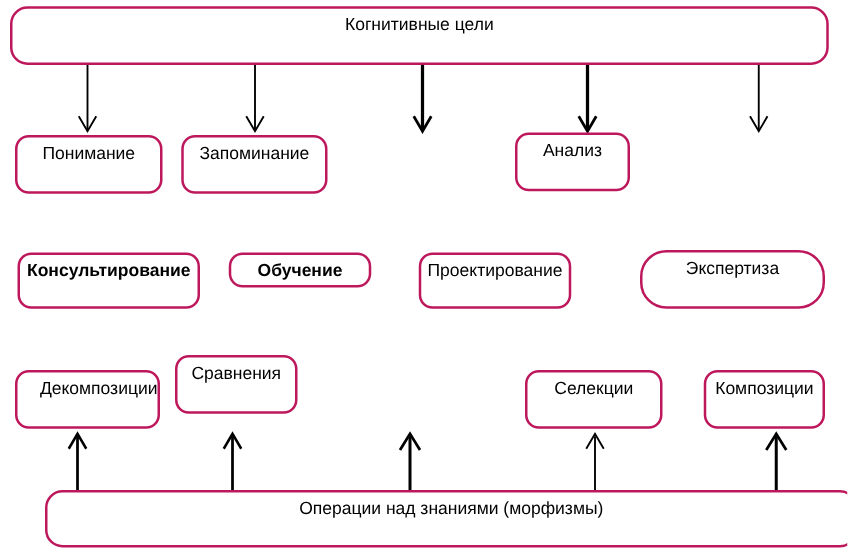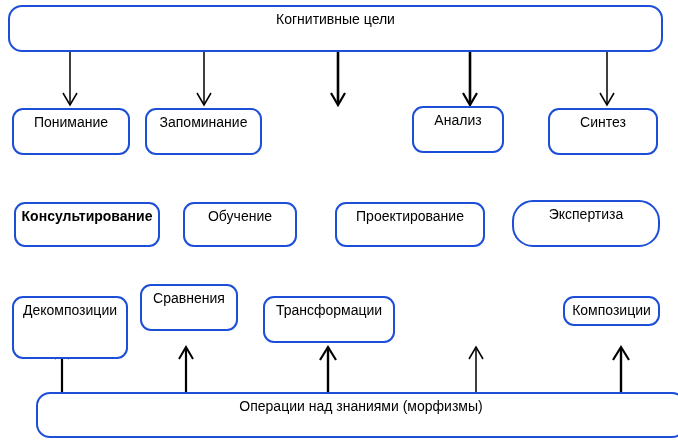--- a/index.html
+++ b/index.html
@@ -11,21 +11,21 @@
   .canvas {
     position: relative;
     width: 678px;
     height: 444px;
     background: #ffffff;
     overflow: hidden;
   }
   .box {
     position: absolute;
     box-sizing: border-box;
-    border: 2px solid #1d4ed8;
+    border: 2px solid #be185d;
     border-radius: 11px;
     background: #ffffff;
     display: flex;
     justify-content: center;
     align-items: flex-start;
   }
   .box.wide { border-radius: 14px; }
   .box-label {
     font-size: 14px;
     line-height: 16px;
@@ -100,47 +100,44 @@
 
   <div class="box" style="left:145px; top:108px; width:117px; height:47px;">
     <span class="box-label">Запоминание</span>
   </div>
   <div class="box" style="left:12px; top:108px; width:118px; height:47px;">
     <span class="box-label">Понимание</span>
   </div>
   <div class="box" style="left:412px; top:106px; width:92px; height:47px;">
     <span class="box-label">Анализ</span>
   </div>
-  <div class="box" style="left:548px; top:108px; width:110px; height:47px;">
-    <span class="box-label">Синтез</span>
-  </div>
 
   <div class="box" style="left:14px; top:202px; width:146px; height:45px;font-weight:bold;">
     <span class="box-label">Консультирование</span>
   </div>
-  <div class="box" style="left:183px; top:202px; width:114px; height:45px;">
+  <div class="box" style="left:183px; top:202px; width:114px; height:28px;font-weight:bold;">
     <span class="box-label">Обучение</span>
   </div>
-  <div class="box" style="left:335px; top:202px; width:150px; height:45px;">
+  <div class="box" style="left:335px; top:202px; width:122px; height:45px;">
     <span class="box-label">Проектирование</span>
   </div>
   <div class="box" style="left:512px; top:200px; width:148px; height:47px;border-radius:21px;">
     <span class="box-label">Экспертиза</span>
   </div>
 
-  <div class="box" style="left:12px; top:296px; width:116px; height:63px;">
+  <div class="box" style="left:12px; top:296px; width:116px; height:47px;justify-content:flex-end;">
     <span class="box-label">Декомпозиции</span>
   </div>
   <div class="box" style="left:140px; top:284px; width:98px; height:47px;">
     <span class="box-label">Сравнения</span>
   </div>
-  <div class="box" style="left:263px; top:296px; width:132px; height:47px;">
-    <span class="box-label">Трансформации</span>
+  <div class="box" style="left:420px; top:296px; width:110px; height:47px;">
+    <span class="box-label">Селекции</span>
   </div>
-  <div class="box" style="left:563px; top:296px; width:97px; height:30px;">
+  <div class="box" style="left:563px; top:296px; width:97px; height:47px;">
     <span class="box-label">Композиции</span>
   </div>
 
   <div class="box wide" style="left:12px; top:392px; width:650px; height:46px;margin-left:24px;">
     <span class="box-label">Операции над знаниями (морфизмы)</span>
   </div>
 
 </div>
 
 </body></html>

